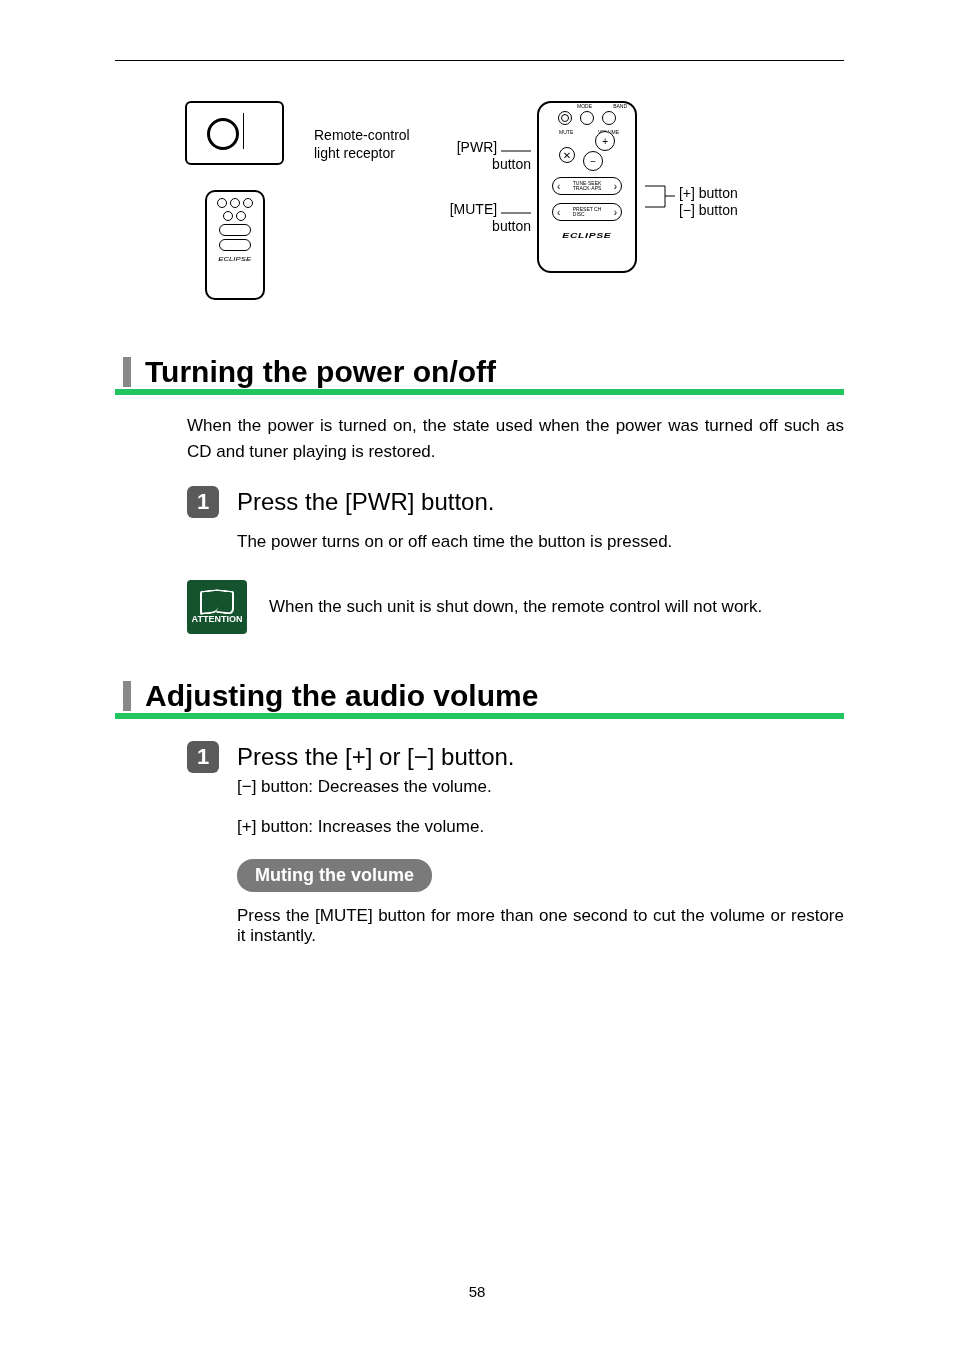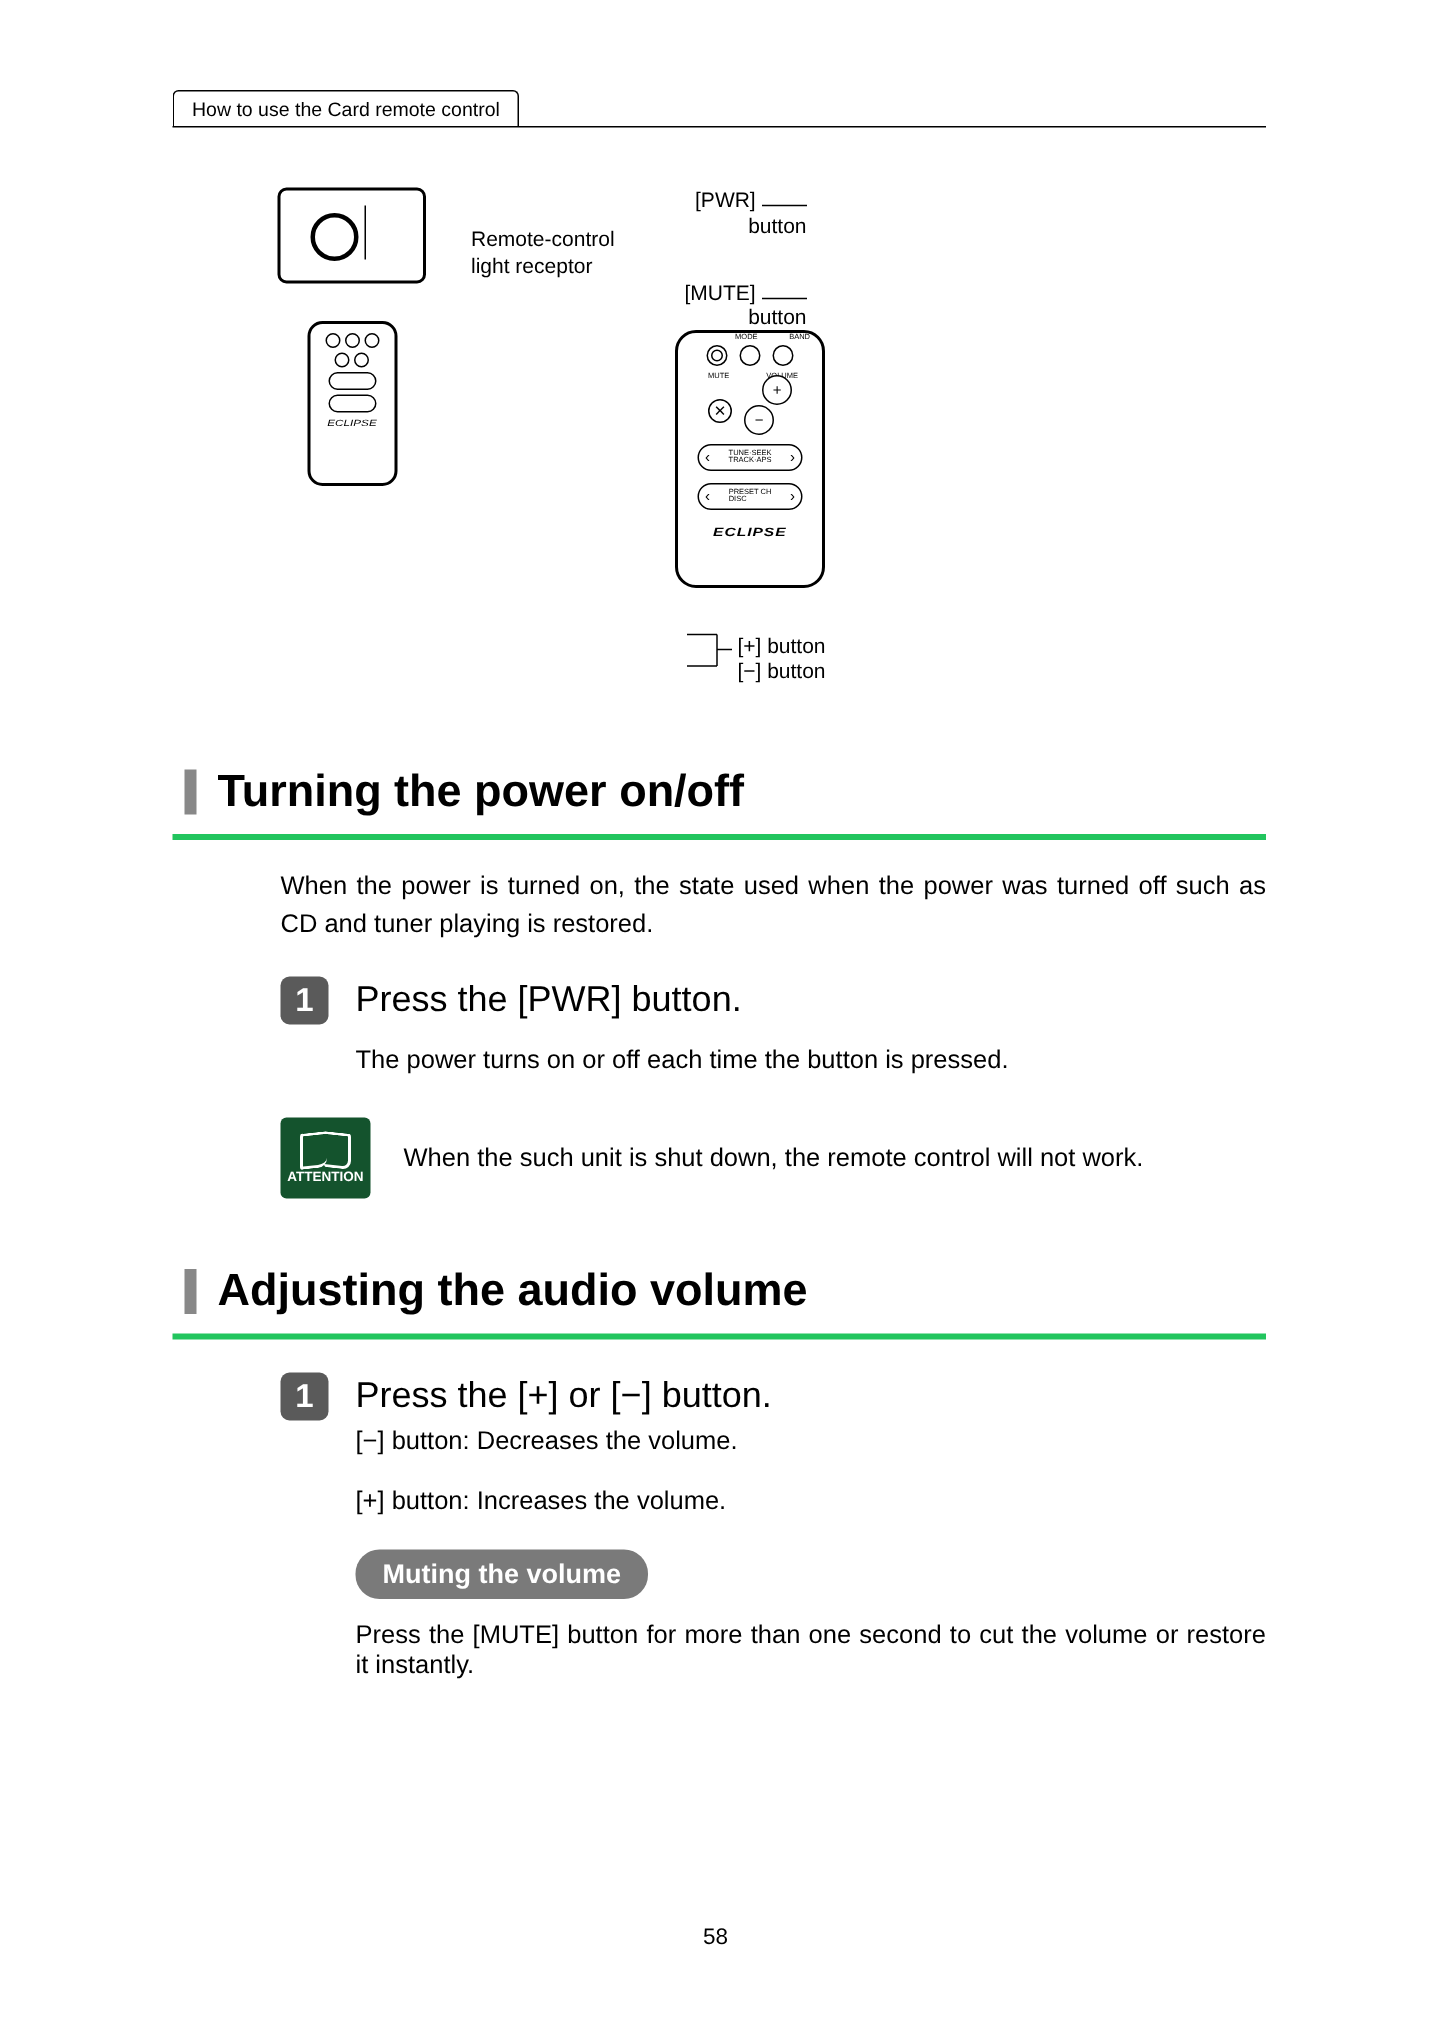--- a/index.html
+++ b/index.html
@@ -106,21 +106,20 @@
   }
   .receptor-label {
     font-size: 14px;
     line-height: 1.3;
     margin-right: 40px;
     margin-top: 25px;
   }
   .big-remote-wrap {
     display: flex;
     align-items: center;
-    flex-direction: column;
   }
   .callouts-left {
     text-align: right;
     font-size: 14px;
     line-height: 1.2;
     margin-right: 6px;
   }
   .callouts-left .cl {
     margin-bottom: 28px;
   }
@@ -217,22 +216,22 @@
     font-size: 14px;
     line-height: 1.2;
     margin-left: 8px;
     margin-top: 30px;
   }
 
   .section-heading {
     display: flex;
     align-items: center;
     margin-top: 55px;
-    border-bottom: 4px solid #22c55e;
-    padding-bottom: 11px;
+    border-bottom: 6px solid #22c55e;
+    padding-bottom: 0;
     gap: 14px;
     padding-left: 8px;
   }
   .section-heading .bar {
     width: 8px;
     height: 30px;
     background: #888;
   }
   .section-heading h2 {
     margin: 0;
@@ -332,21 +331,20 @@
     font-size: 15px;
   }
   svg.lead { overflow: visible; }
 </style>
 </head>
 <body>
 
 <div class="page">
 
   <div>
-    <span class="header-label">How to use the Card remote control</span>
     <hr class="header-rule">
   </div>
 
   
   <div class="diagram-area">
     <div class="diag-col">
       <div class="unit-box"></div>
       <div class="remote-box">
         <div class="row3">
             <div class="dot"></div>

